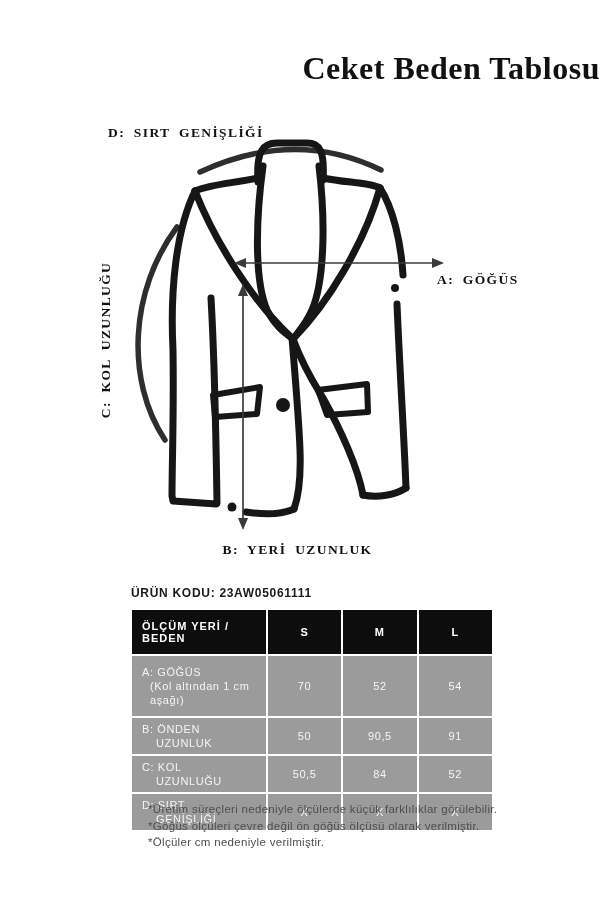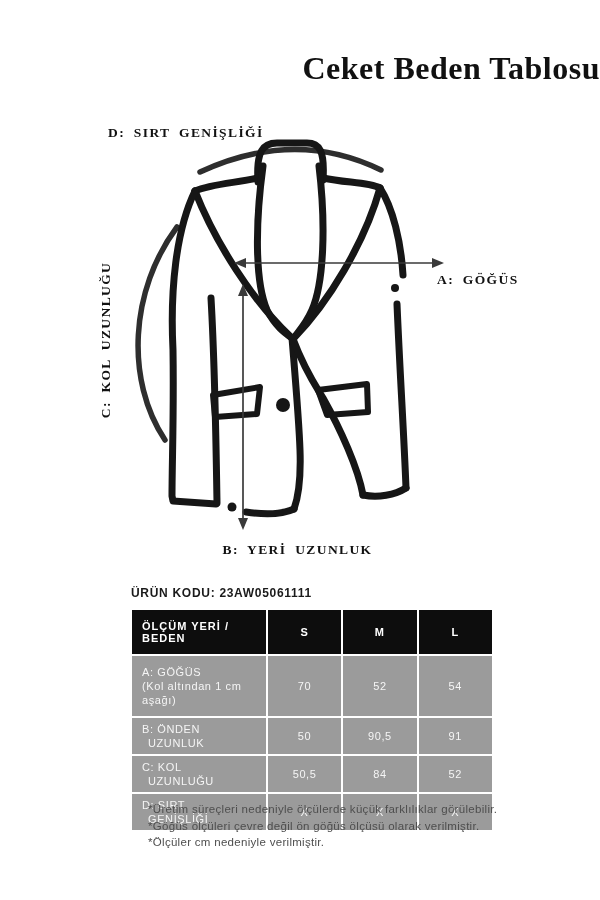--- a/index.html
+++ b/index.html
@@ -93,21 +93,21 @@
     background: #9b9b9b;
     color: #f5f5f5;
     font-size: 11px;
     letter-spacing: 0.6px;
     text-align: center;
     vertical-align: middle;
     padding: 4px 2px;
   }
   .size-table td.cell-measure { text-align: left; padding-left: 10px; line-height: 14px; }
   .size-table tr.tall td { padding-top: 9px; padding-bottom: 9px; }
-  .cell-measure .line2 { display: block; }
+  .cell-measure .line2 { display: block; margin-left: 8px; }
   .cell-measure .line2.indent { padding-left: 6px; }
 
   
   .footnotes {
     position: absolute;
     top: 801px; left: 148px;
     font-size: 11.5px;
     line-height: 16.5px;
     letter-spacing: 0.3px;
     color: #4e4e4e;

